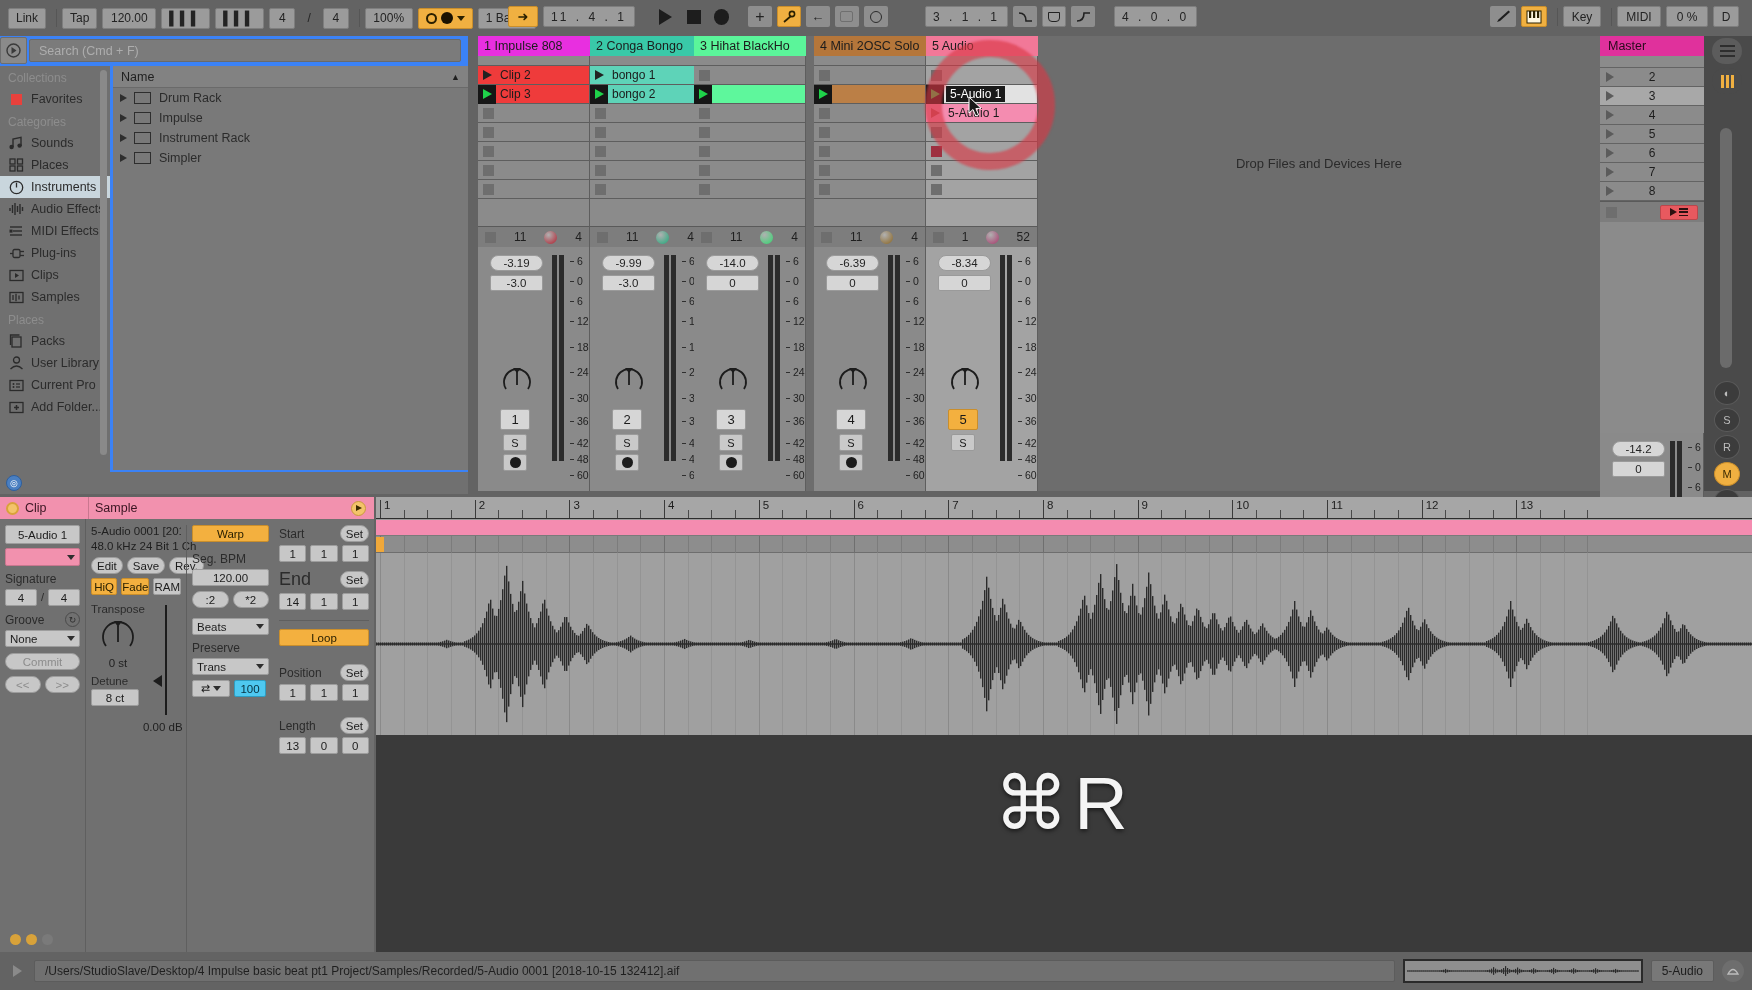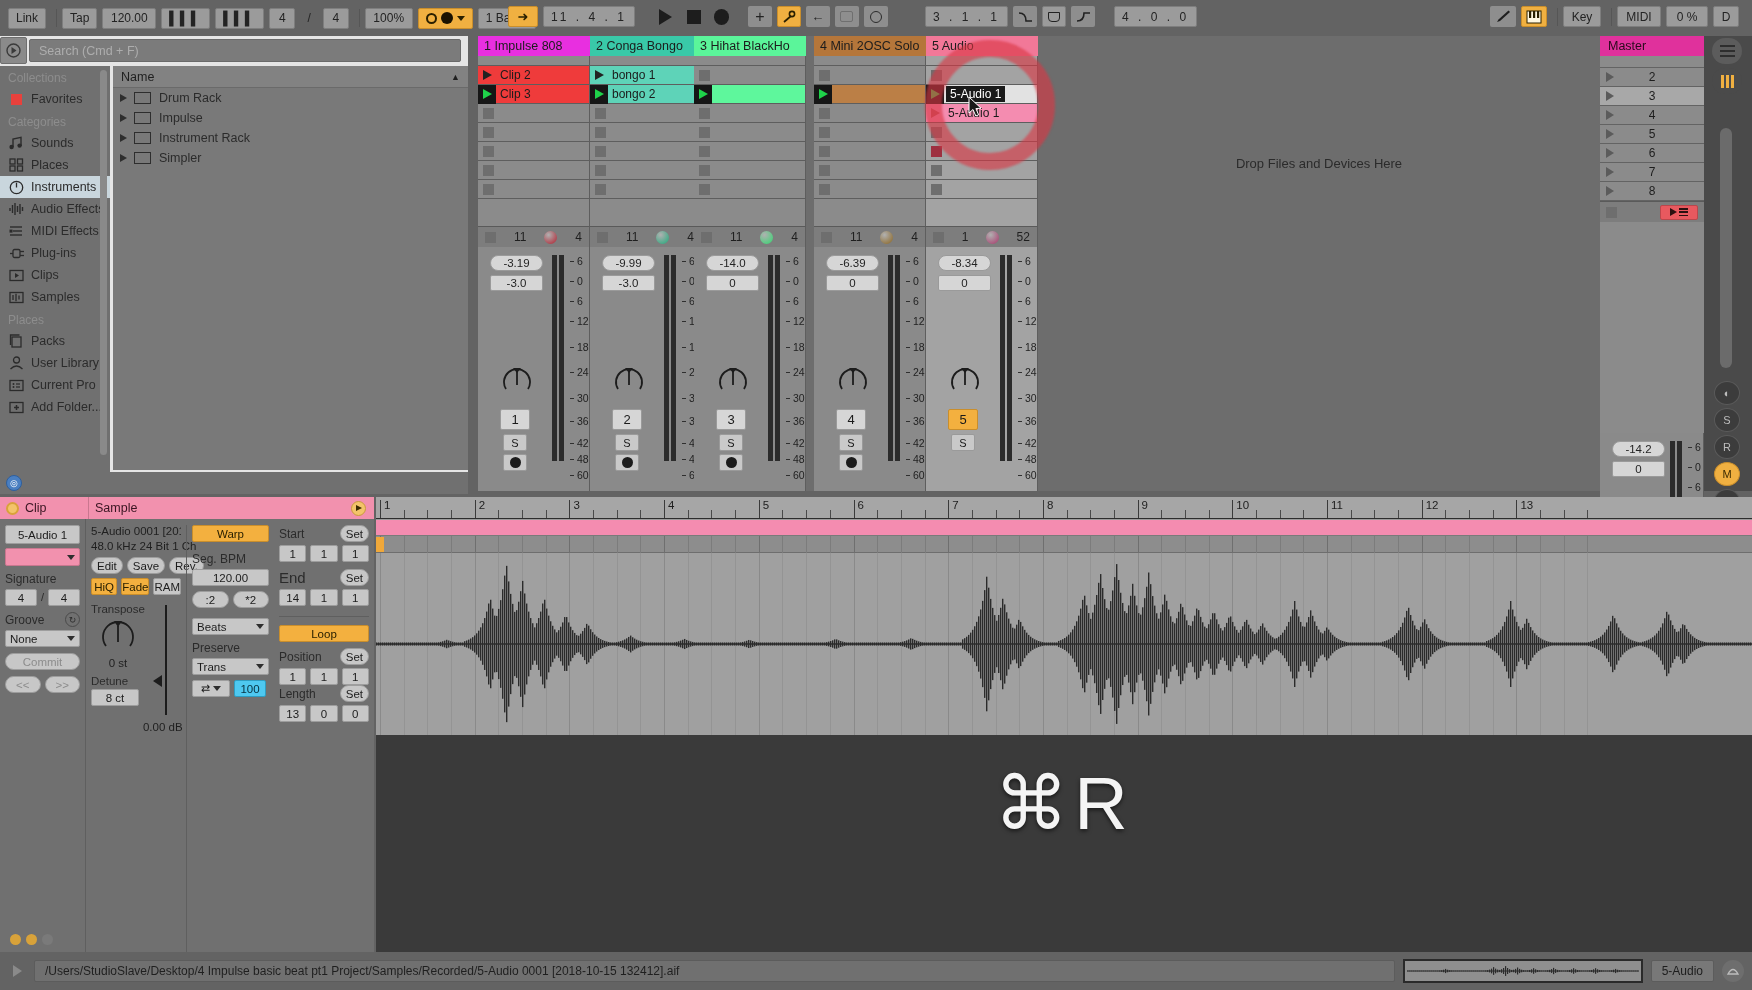--- a/index.html
+++ b/index.html
@@ -37,21 +37,21 @@
   .tbtn { width:24px; height:21px; display:flex;align-items:center;justify-content:center; margin-right:4px;}
   .play-tri { width:0;height:0;border-left:13px solid #1d1d1d;border-top:8px solid transparent;border-bottom:8px solid transparent; }
   .stop-sq { width:14px;height:14px;background:#1d1d1d; }
   .rec-dot { width:15px;height:16px;background:#1d1d1d;border-radius:50%/48%; }
   .metro { letter-spacing:1px; font-weight:bold; font-size:13px; }
   .sep { width:1px;height:18px;background:#565656;margin:0 5px; }
 
   
   .browser {
     position:absolute; left:0; top:36px; width:468px; height:455px;
-    background:#e5e5e5;
+    background:#3b82f6;
   }
   .searchrow { position:absolute; left:0; top:0; width:468px; height:28px; display:flex; align-items:center; }
   .browser-btn {
     width:27px;height:27px;background:#8a8a8a;border:1px solid #6e6e6e;
     display:flex;align-items:center;justify-content:center;border-radius:2px;
   }
   .searchbox {
     position:absolute; left:29px; top:3px; width:432px; height:23px;
     background:#7b7b7b; border:1px solid #6a6a6a; border-radius:2px;
     display:flex; align-items:center; padding-left:9px; color:#adadad; font-size:12.5px;
@@ -1209,40 +1209,40 @@
           <div style="display:flex;align-items:center;justify-content:space-between">
             <span style="font-size:12px;color:#2b2b2b">Start</span>
             <span class="roundbtn">Set</span>
           </div>
           <div class="rowf" style="margin-top:3px" id="start-values">
               <div class="fld" style="flex: 1 1 0%;">1</div>
               <div class="fld" style="flex: 1 1 0%;">1</div>
               <div class="fld" style="flex: 1 1 0%;">1</div>
             </div>
           <div style="display:flex;align-items:center;justify-content:space-between;margin-top:7px">
-            <span style="font-size:15px;color:#2b2b2b">End</span>
+            <span style="font-size:18px;color:#2b2b2b">End</span>
             <span class="roundbtn">Set</span>
           </div>
           <div class="rowf" style="margin-top:3px" id="end-values">
               <div class="fld" style="flex: 1 1 0%;">14</div>
               <div class="fld" style="flex: 1 1 0%;">1</div>
               <div class="fld" style="flex: 1 1 0%;">1</div>
             </div>
           <div style="height:1px;background:#5f5f5f;margin:10px 0 8px"></div>
           <div class="amberbtn">Loop</div>
-          <div style="display:flex;align-items:center;justify-content:space-between;margin-top:6px">
+          <div style="display:flex;align-items:center;justify-content:space-between;margin-top:18px">
             <span style="font-size:12px;color:#2b2b2b">Position</span>
             <span class="roundbtn">Set</span>
           </div>
           <div class="rowf" style="margin-top:3px" id="position-values">
               <div class="fld" style="flex: 1 1 0%;">1</div>
               <div class="fld" style="flex: 1 1 0%;">1</div>
               <div class="fld" style="flex: 1 1 0%;">1</div>
             </div>
-          <div style="display:flex;align-items:center;justify-content:space-between;margin-top:0">
+          <div style="display:flex;align-items:center;justify-content:space-between;margin-top:16px">
             <span style="font-size:12px;color:#2b2b2b">Length</span>
             <span class="roundbtn">Set</span>
           </div>
           <div class="rowf" style="margin-top:3px" id="length-values">
               <div class="fld" style="flex: 1 1 0%;">13</div>
               <div class="fld" style="flex: 1 1 0%;">0</div>
               <div class="fld" style="flex: 1 1 0%;">0</div>
             </div>
         </div>
       </div>

